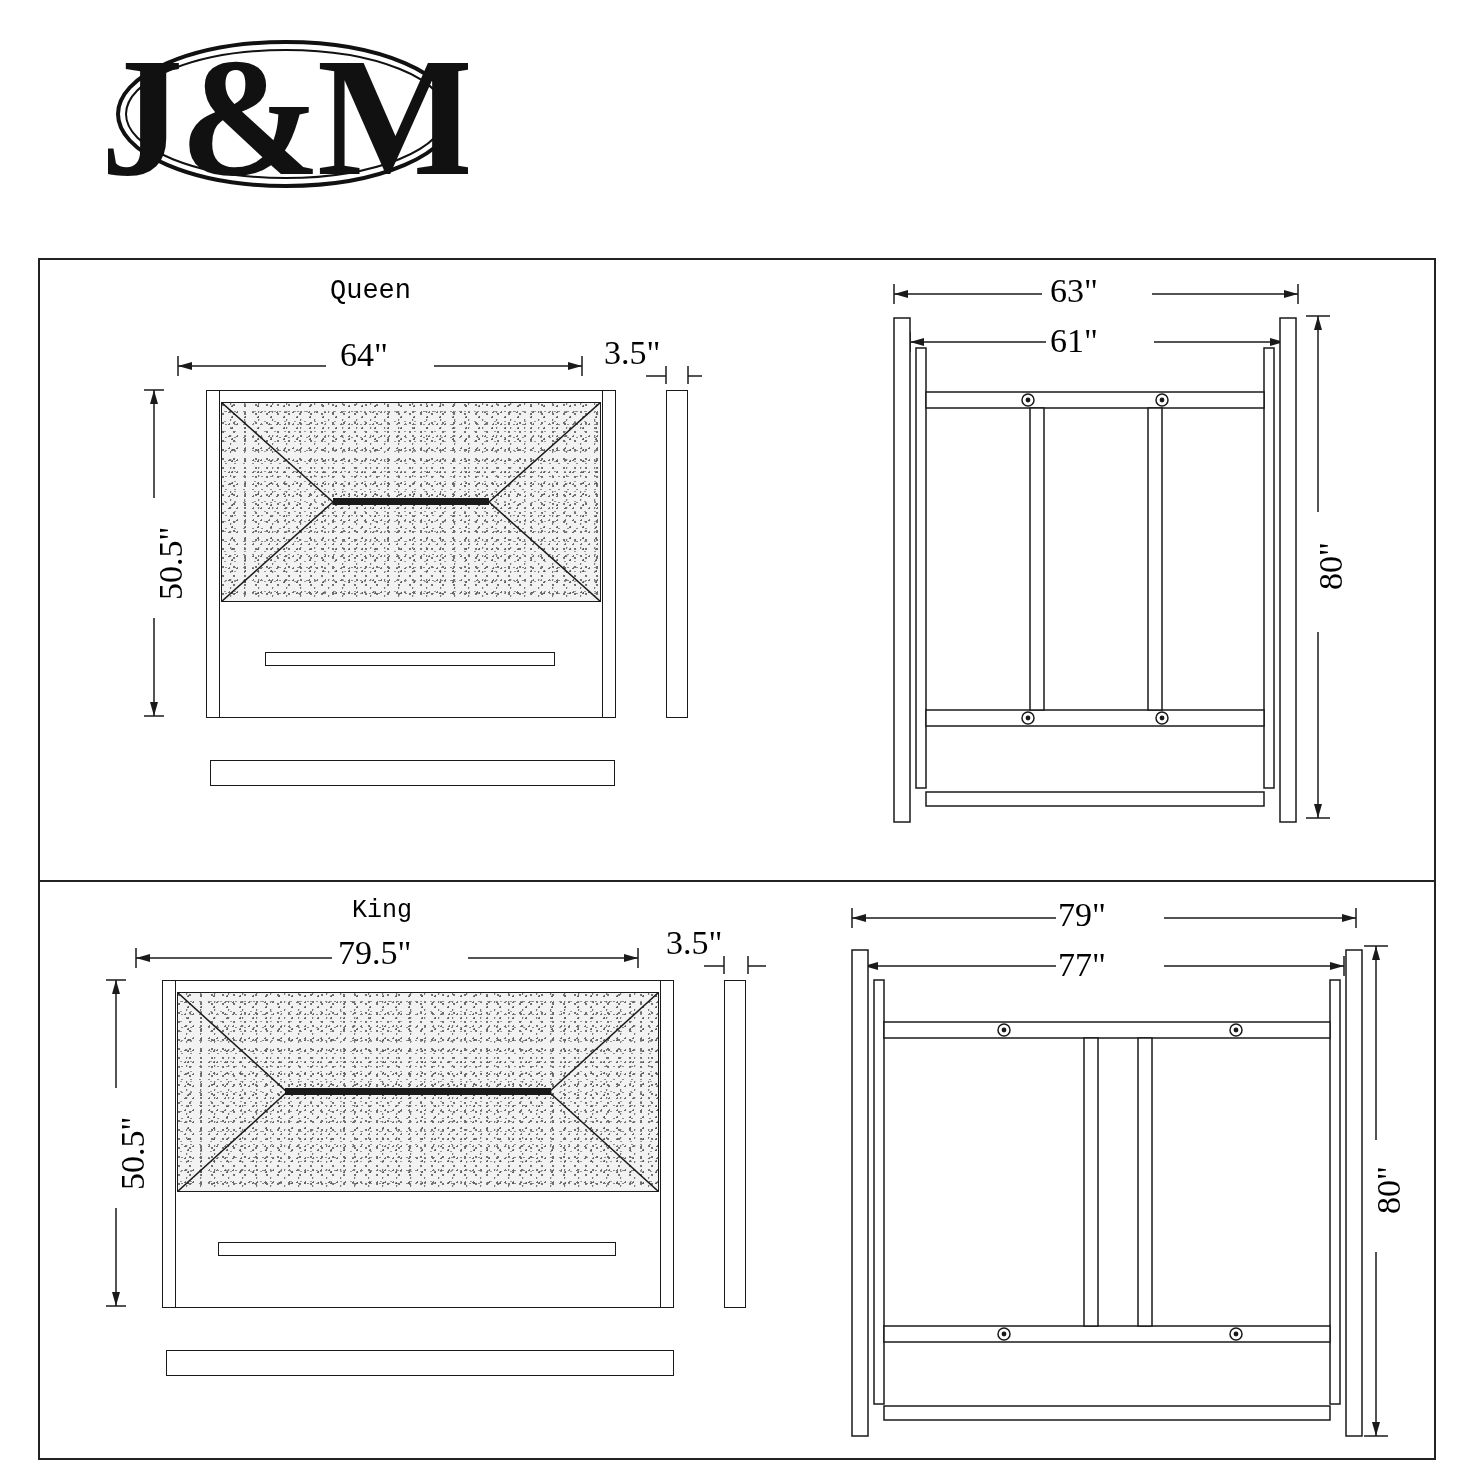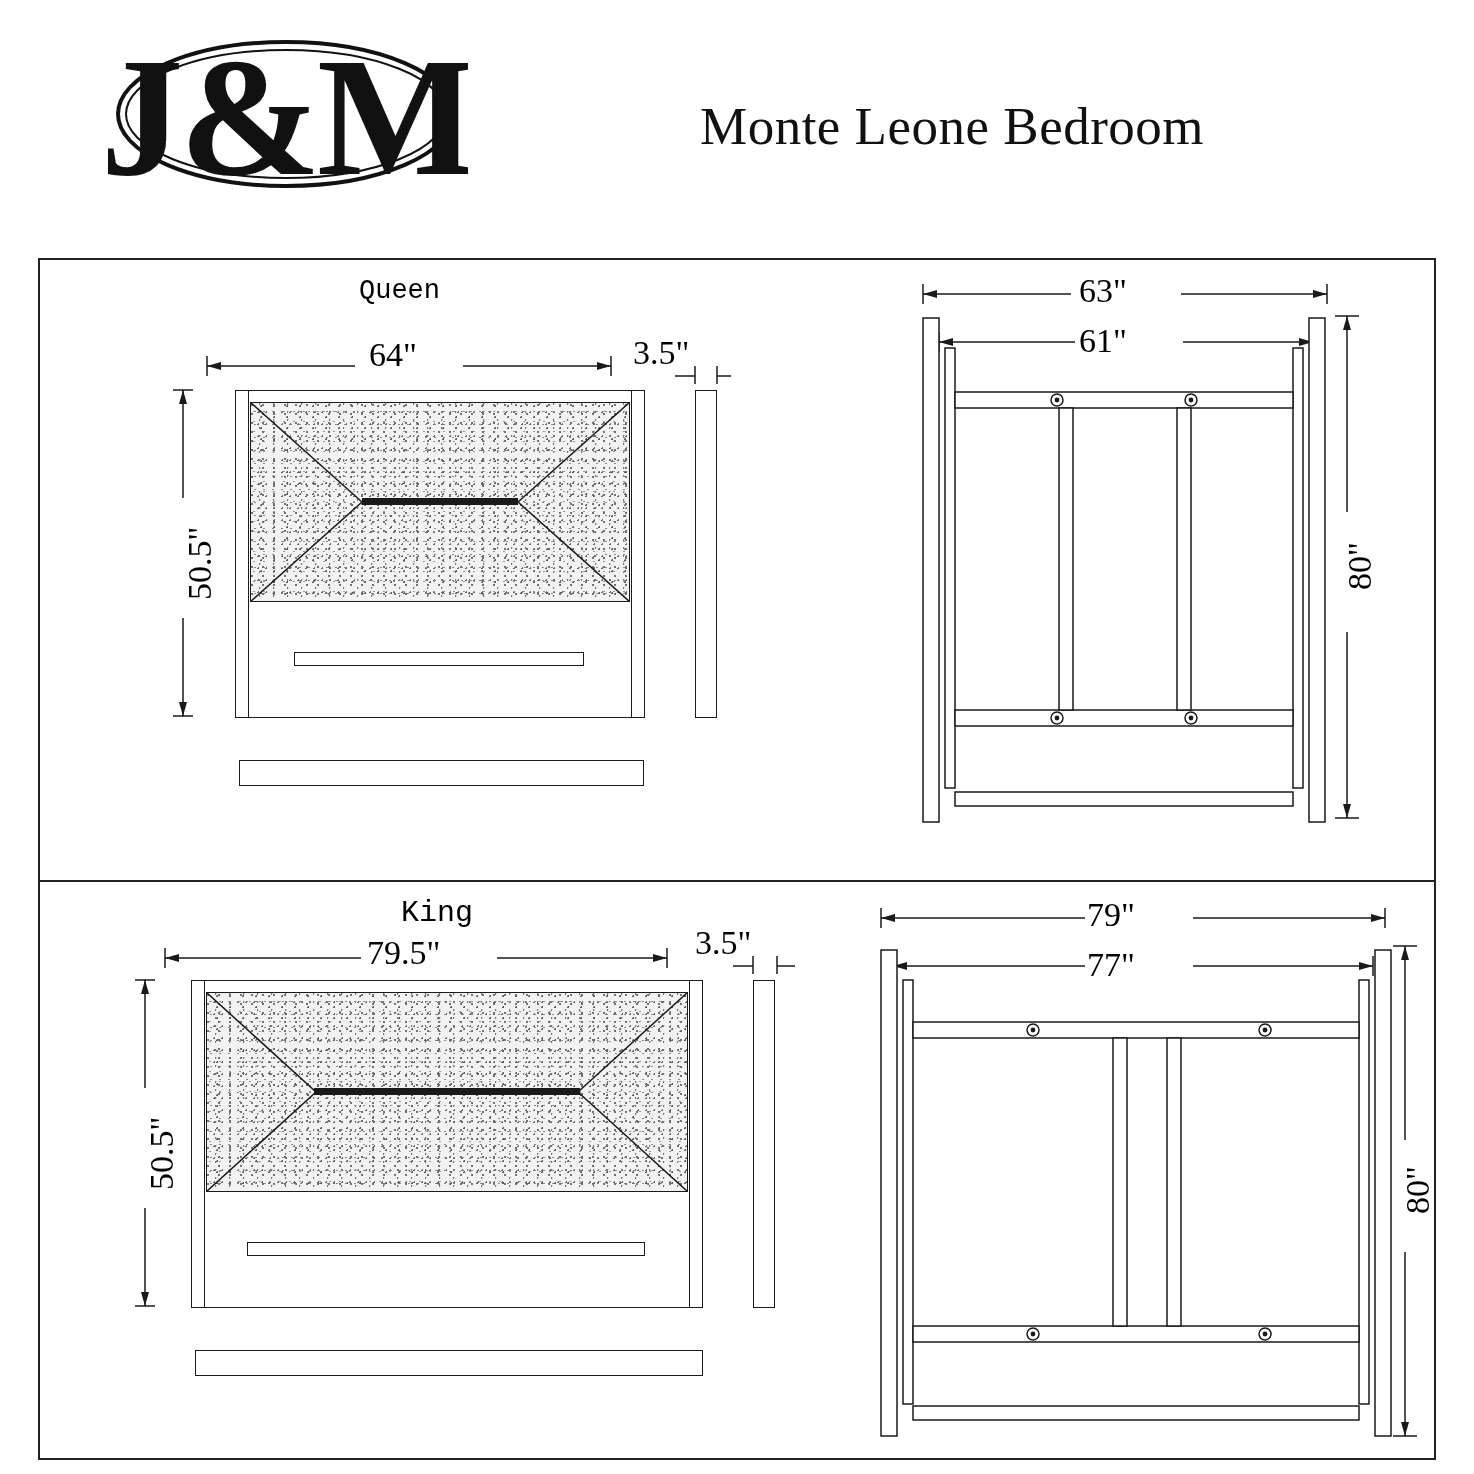--- a/index.html
+++ b/index.html
@@ -71,21 +71,21 @@
     color: #000;
     white-space: nowrap;
   }
   .lbl-mono {
     font-family: "Liberation Mono", monospace;
   }
   .rot {
     transform: rotate(-90deg);
     transform-origin: left top;
   }
-  .panel { position: absolute; margin-left: 29px; }
+  .panel { position: absolute; }
   .box {
     position: absolute;
     border: 1.5px solid #1a1a1a;
     background: #fff;
   }
   .speckle {
     position: absolute;
     background-color: #f2f2f2;
     background-image:
       radial-gradient(circle at 10% 20%, #6f6f6f 0.9px, transparent 1.1px),
@@ -109,21 +109,20 @@
 <div class="header">
 
   <div class="logo">
     <svg width="360" height="220" viewBox="0 0 360 220" xmlns="http://www.w3.org/2000/svg">
       <ellipse cx="178" cy="100" rx="168" ry="72" fill="none" stroke="#111" stroke-width="4"></ellipse>
       <ellipse cx="178" cy="100" rx="160" ry="64" fill="none" stroke="#111" stroke-width="2"></ellipse>
       <text x="178" y="160" text-anchor="middle" font-family="Liberation Serif, serif" font-size="170" font-weight="bold" fill="#111" letter-spacing="-4">J&amp;M</text>
     </svg>
   </div>
 
-  <div class="title">Monte Leone Bedroom</div>
 </div>
 
 <div class="frame">
   <div class="frame-divider"></div>
 
   <div class="panel" style="left:0; top:0; width:1398px; height:620px;">
 
     <div class="lbl lbl-mono" style="left:290px; top:16px; font-size:27px;">Queen</div>
 
     <div class="dimline" style="left:136px; top:94px;">
@@ -243,21 +242,21 @@
         <circle cx="148" cy="414" r="6" fill="#fff" stroke="#1a1a1a" stroke-width="1.5"></circle>
         <circle cx="148" cy="414" r="2.4" fill="#1a1a1a"></circle>
         <circle cx="282" cy="414" r="6" fill="#fff" stroke="#1a1a1a" stroke-width="1.5"></circle>
         <circle cx="282" cy="414" r="2.4" fill="#1a1a1a"></circle>
       </svg>
     </div>
   </div>
 
   <div class="panel" style="left:0; top:622px; width:1398px; height:578px;">
 
-    <div class="lbl lbl-mono" style="left:332px; top:14px; font-size:30px;">King</div>
+    <div class="lbl lbl-mono" style="left:312px; top:14px; font-size:25px;">King</div>
 
     <div class="dimline" style="left:92px; top:62px;">
       <svg width="510" height="24">
         <line x1="4" y1="4" x2="4" y2="24" stroke="#1a1a1a" stroke-width="1.5"></line>
         <line x1="506" y1="4" x2="506" y2="24" stroke="#1a1a1a" stroke-width="1.5"></line>
         <line x1="4" y1="14" x2="200" y2="14" stroke="#1a1a1a" stroke-width="1.5"></line>
         <line x1="336" y1="14" x2="506" y2="14" stroke="#1a1a1a" stroke-width="1.5"></line>
         <polygon points="4,14 18,10 18,18" fill="#1a1a1a"></polygon>
         <polygon points="506,14 492,10 492,18" fill="#1a1a1a"></polygon>
       </svg>

